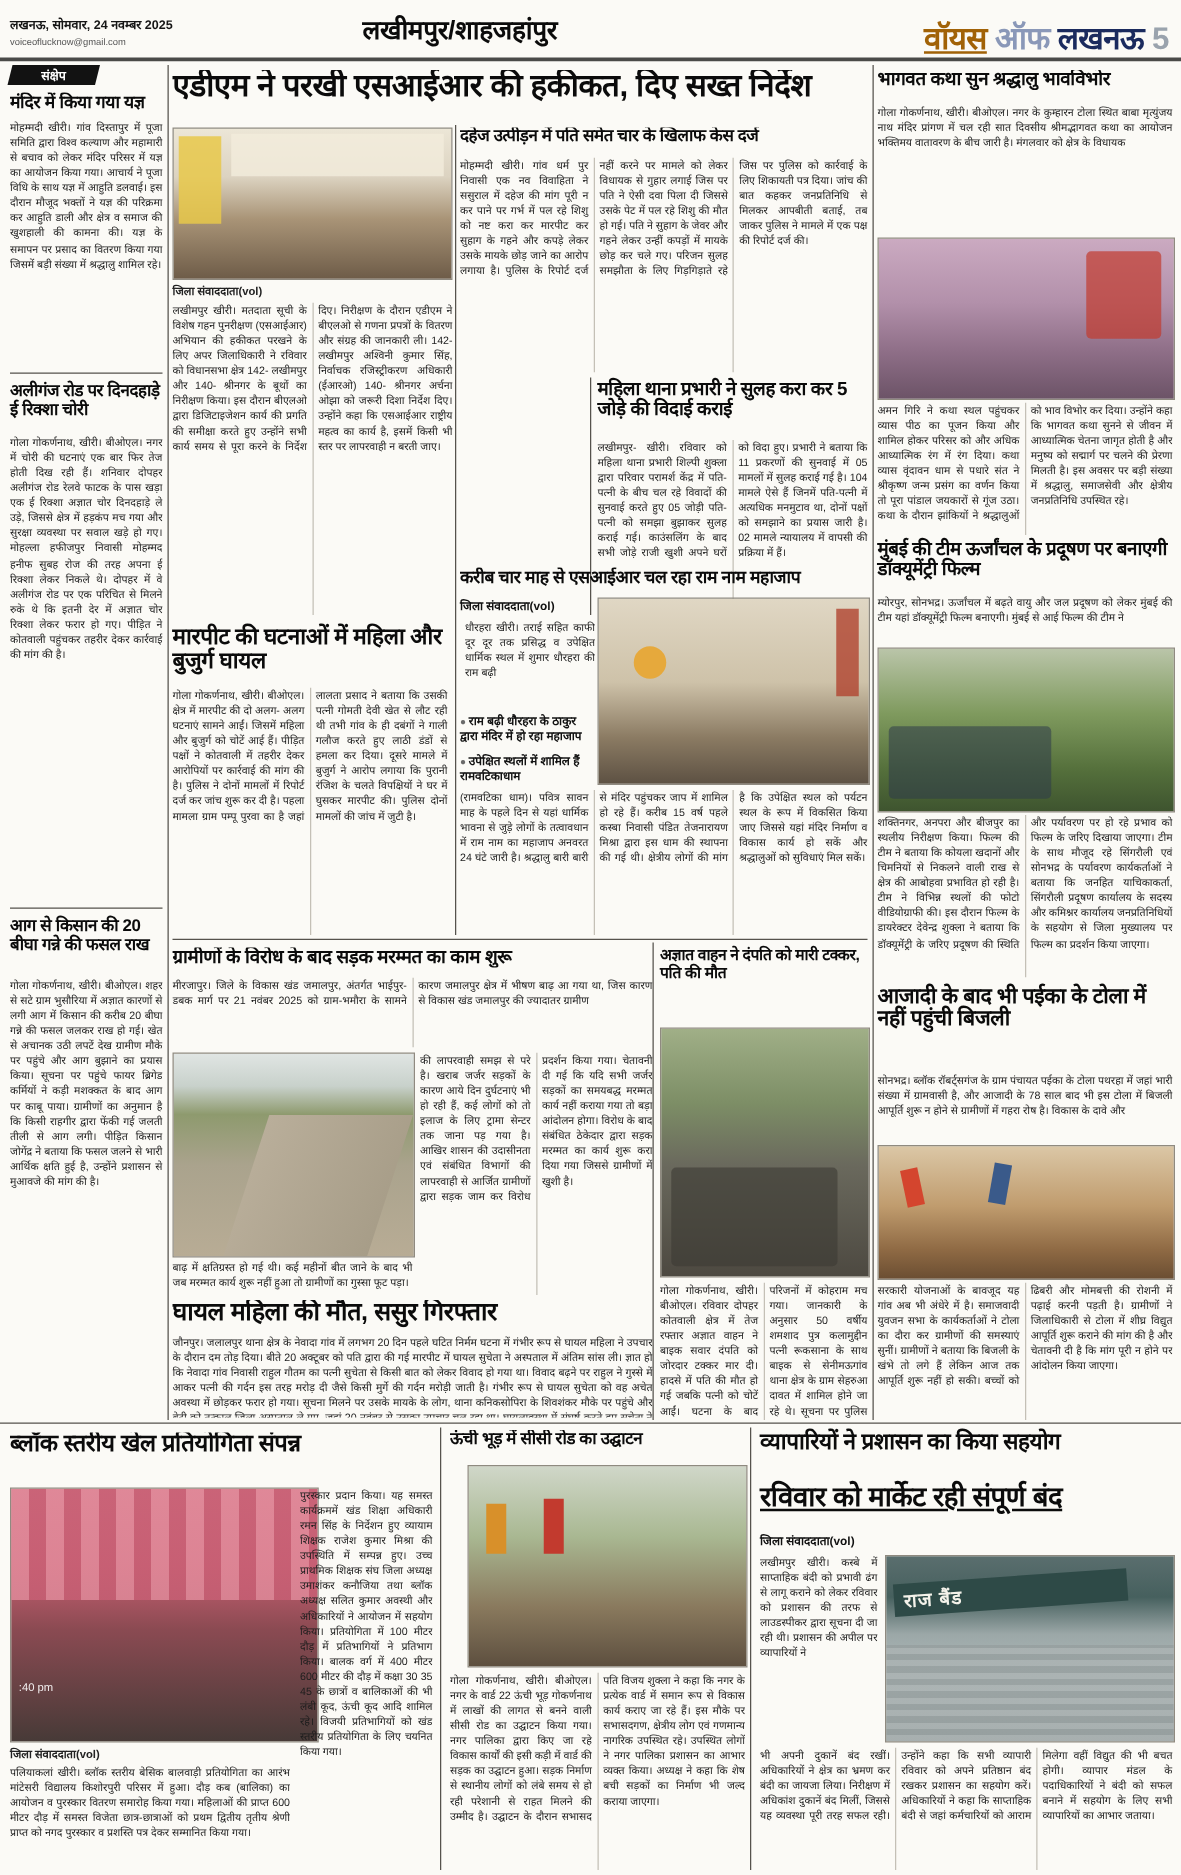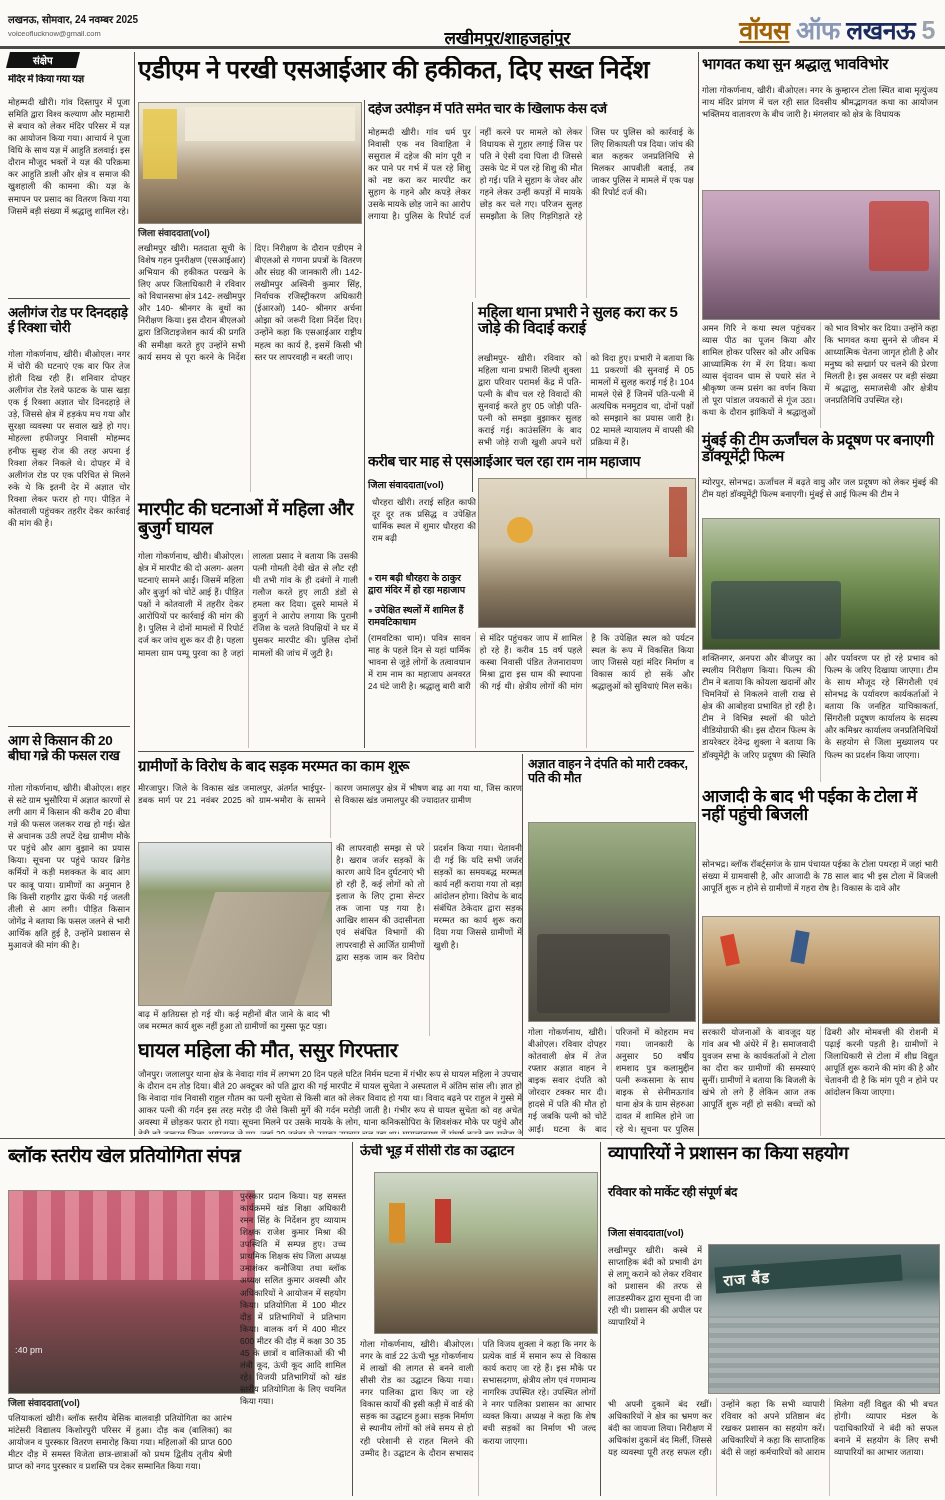--- a/index.html
+++ b/index.html
@@ -50,21 +50,21 @@
 </style>
 </head>
 <body>
 
 <div class="page">
 
   <div class="abs" style="left:8px; top:12px;">
     <div style="font-size:10px; font-weight:bold;">लखनऊ, सोमवार, 24 नवम्बर 2025</div>
     <div style="font-size:7.5px; color:#555; margin-top:3px;">voiceoflucknow@gmail.com</div>
   </div>
-  <div class="abs hl" style="left:290px; top:14px; width:280px; text-align:right; font-size:17px;margin-top:16px;">लखीमपुर/शाहजहांपुर</div>
+  <div class="abs hl" style="left:290px; top:14px; width:280px; text-align:left; font-size:21px;">लखीमपुर/शाहजहांपुर</div>
   <div class="abs masthead" style="right:10px; top:12px;">
     <span style="color:#a16207;text-decoration:underline;">वॉयस</span>
     <span style="color:#8a98b8;">ऑफ</span>
     <span style="color:#1b2b5e;">लखनऊ</span>
     <span style="color:#9aa3ad;">5</span>
   </div>
   <div class="hline" style="left:0; top:46px; width:945px; height:3px; background:#4a4a48;"></div>
 
   <div class="vline" style="left:134px; top:52px; height:1084px;"></div>
   <div class="vline" style="left:698px; top:52px; height:1084px;"></div>
@@ -73,21 +73,21 @@
   <div class="vline" style="left:522px; top:754px; height:382px;"></div>
   <div class="hline" style="left:138px; top:751px; width:556px;"></div>
   <div class="hline" style="left:0; top:1138px; width:945px;"></div>
   <div class="vline" style="left:352px; top:1142px; height:354px;"></div>
   <div class="vline" style="left:600px; top:1142px; height:354px;"></div>
 
   <div class="brief-label">
       <span>संक्षेप</span>
     </div>
 
-  <div class="abs hl nw" style="left:8px; top:74px; width:122px; font-size:10px;">मंदिर में किया गया यज्ञ</div>
+  <div class="abs hl nw" style="left:8px; top:74px; width:122px; font-size:14px;">मंदिर में किया गया यज्ञ</div>
   <div class="abs bt" style="left:8px; top:96px; width:122px; height:198px;">मोहम्मदी खीरी। गांव दिस्तापुर में पूजा समिति द्वारा विश्व कल्याण और महामारी से बचाव को लेकर मंदिर परिसर में यज्ञ का आयोजन किया गया। आचार्य ने पूजा विधि के साथ यज्ञ में आहुति डलवाई। इस दौरान मौजूद भक्तों ने यज्ञ की परिक्रमा कर आहुति डाली और क्षेत्र व समाज की खुशहाली की कामना की। यज्ञ के समापन पर प्रसाद का वितरण किया गया जिसमें बड़ी संख्या में श्रद्धालु शामिल रहे।</div>
   <div class="hline" style="left:8px; top:298px; width:122px;"></div>
 
   <div class="abs hl" style="left:8px; top:306px; width:122px; font-size:13.5px;">अलीगंज रोड पर दिनदहाड़े ई रिक्शा चोरी</div>
   <div class="abs bt" style="left:8px; top:348px; width:122px; height:374px;">गोला गोकर्णनाथ, खीरी। बीओएल। नगर में चोरी की घटनाएं एक बार फिर तेज होती दिख रही हैं। शनिवार दोपहर अलीगंज रोड रेलवे फाटक के पास खड़ा एक ई रिक्शा अज्ञात चोर दिनदहाड़े ले उड़े, जिससे क्षेत्र में हड़कंप मच गया और सुरक्षा व्यवस्था पर सवाल खड़े हो गए। मोहल्ला हफीजपुर निवासी मोहम्मद हनीफ सुबह रोज की तरह अपना ई रिक्शा लेकर निकले थे। दोपहर में वे अलीगंज रोड पर एक परिचित से मिलने रुके थे कि इतनी देर में अज्ञात चोर रिक्शा लेकर फरार हो गए। पीड़ित ने कोतवाली पहुंचकर तहरीर देकर कार्रवाई की मांग की है।</div>
   <div class="hline" style="left:8px; top:726px; width:122px;"></div>
 
   <div class="abs hl" style="left:8px; top:734px; width:122px; font-size:13.5px;">आग से किसान की 20 बीघा गन्ने की फसल राख</div>
   <div class="abs bt" style="left:8px; top:782px; width:122px; height:352px;">गोला गोकर्णनाथ, खीरी। बीओएल। शहर से सटे ग्राम भुसौरिया में अज्ञात कारणों से लगी आग में किसान की करीब 20 बीघा गन्ने की फसल जलकर राख हो गई। खेत से अचानक उठी लपटें देख ग्रामीण मौके पर पहुंचे और आग बुझाने का प्रयास किया। सूचना पर पहुंचे फायर ब्रिगेड कर्मियों ने कड़ी मशक्कत के बाद आग पर काबू पाया। ग्रामीणों का अनुमान है कि किसी राहगीर द्वारा फेंकी गई जलती तीली से आग लगी। पीड़ित किसान जोगेंद्र ने बताया कि फसल जलने से भारी आर्थिक क्षति हुई है, उन्होंने प्रशासन से मुआवजे की मांग की है।</div>
 
@@ -170,21 +170,21 @@
   <div class="abs bt" style="left:240px; top:1190px; width:106px; height:306px;">पुरस्कार प्रदान किया। यह समस्त कार्यक्रममें खंड शिक्षा अधिकारी रमन सिंह के निर्देशन हुए व्यायाम शिक्षक राजेश कुमार मिश्रा की उपस्थिति में सम्पन्न हुए। उच्च प्राथमिक शिक्षक संघ जिला अध्यक्ष उमाशंकर कनौजिया तथा ब्लॉक अध्यक्ष सलित कुमार अवस्थी और अधिकारियों ने आयोजन में सहयोग किया। प्रतियोगिता में 100 मीटर दौड़ में प्रतिभागियों ने प्रतिभाग किया। बालक वर्ग में 400 मीटर 600 मीटर की दौड़ में कक्षा 30 35 45 के छात्रों व बालिकाओं की भी लंबी कूद, ऊंची कूद आदि शामिल रहे। विजयी प्रतिभागियों को खंड स्तरीय प्रतियोगिता के लिए चयनित किया गया।</div>
 
   <div class="abs hl nw" style="left:360px; top:1144px; width:236px; font-size:13.5px;">ऊंची भूड़ में सीसी रोड का उद्घाटन</div>
   <div class="photo ph-ccroad" style="left:374px; top:1172px; width:222px; height:160px;">
     <div style="position:absolute; left:14px; top:30px; width:16px; height:40px; background:#d8902a;"></div>
     <div style="position:absolute; left:60px; top:26px; width:16px; height:44px; background:#c23a2e;"></div>
   </div>
   <div class="abs bt cols2" style="left:360px; top:1338px; width:236px; height:158px;">गोला गोकर्णनाथ, खीरी। बीओएल। नगर के वार्ड 22 ऊंची भूड़ गोकर्णनाथ में लाखों की लागत से बनने वाली सीसी रोड का उद्घाटन किया गया। नगर पालिका द्वारा किए जा रहे विकास कार्यों की इसी कड़ी में वार्ड की सड़क का उद्घाटन हुआ। सड़क निर्माण से स्थानीय लोगों को लंबे समय से हो रही परेशानी से राहत मिलने की उम्मीद है। उद्घाटन के दौरान सभासद पति विजय शुक्ला ने कहा कि नगर के प्रत्येक वार्ड में समान रूप से विकास कार्य कराए जा रहे हैं। इस मौके पर सभासदगण, क्षेत्रीय लोग एवं गणमान्य नागरिक उपस्थित रहे। उपस्थित लोगों ने नगर पालिका प्रशासन का आभार व्यक्त किया। अध्यक्ष ने कहा कि शेष बची सड़कों का निर्माण भी जल्द कराया जाएगा।</div>
 
   <div class="abs hl" style="left:608px; top:1144px; width:332px; font-size:18px;">व्यापारियों ने प्रशासन का किया सहयोग</div>
-  <div class="abs hl" style="left:608px; top:1186px; width:332px; font-size:12px;">रविवार को मार्केट रही संपूर्ण बंद</div>
+  <div class="abs hl" style="left:608px; top:1186px; width:332px; font-size:22px;text-decoration:underline;">रविवार को मार्केट रही संपूर्ण बंद</div>
   <div class="abs byline" style="left:608px; top:1226px;">जिला संवाददाता(vol)</div>
   <div class="abs bt" style="left:608px; top:1244px; width:94px; height:148px;">लखीमपुर खीरी। कस्बे में साप्ताहिक बंदी को प्रभावी ढंग से लागू कराने को लेकर रविवार को प्रशासन की तरफ से लाउडस्पीकर द्वारा सूचना दी जा रही थी। प्रशासन की अपील पर व्यापारियों ने</div>
   <div class="photo ph-shops" style="left:708px; top:1244px; width:230px; height:148px;">
     <div class="shop-sign">
         <span>राज बैंड</span>
       </div>
     <div style="position:absolute; left:0; bottom:0; width:100%; height:52%; background:repeating-linear-gradient(0deg,#aab2b2 0 5px,#97a0a0 5px 10px); opacity:.9;"></div>
   </div>
   <div class="abs bt cols3" style="left:608px; top:1398px; width:330px; height:98px;">भी अपनी दुकानें बंद रखीं। अधिकारियों ने क्षेत्र का भ्रमण कर बंदी का जायजा लिया। निरीक्षण में अधिकांश दुकानें बंद मिलीं, जिससे यह व्यवस्था पूरी तरह सफल रही। उन्होंने कहा कि सभी व्यापारी रविवार को अपने प्रतिष्ठान बंद रखकर प्रशासन का सहयोग करें। अधिकारियों ने कहा कि साप्ताहिक बंदी से जहां कर्मचारियों को आराम मिलेगा वहीं विद्युत की भी बचत होगी। व्यापार मंडल के पदाधिकारियों ने बंदी को सफल बनाने में सहयोग के लिए सभी व्यापारियों का आभार जताया।</div>
 

